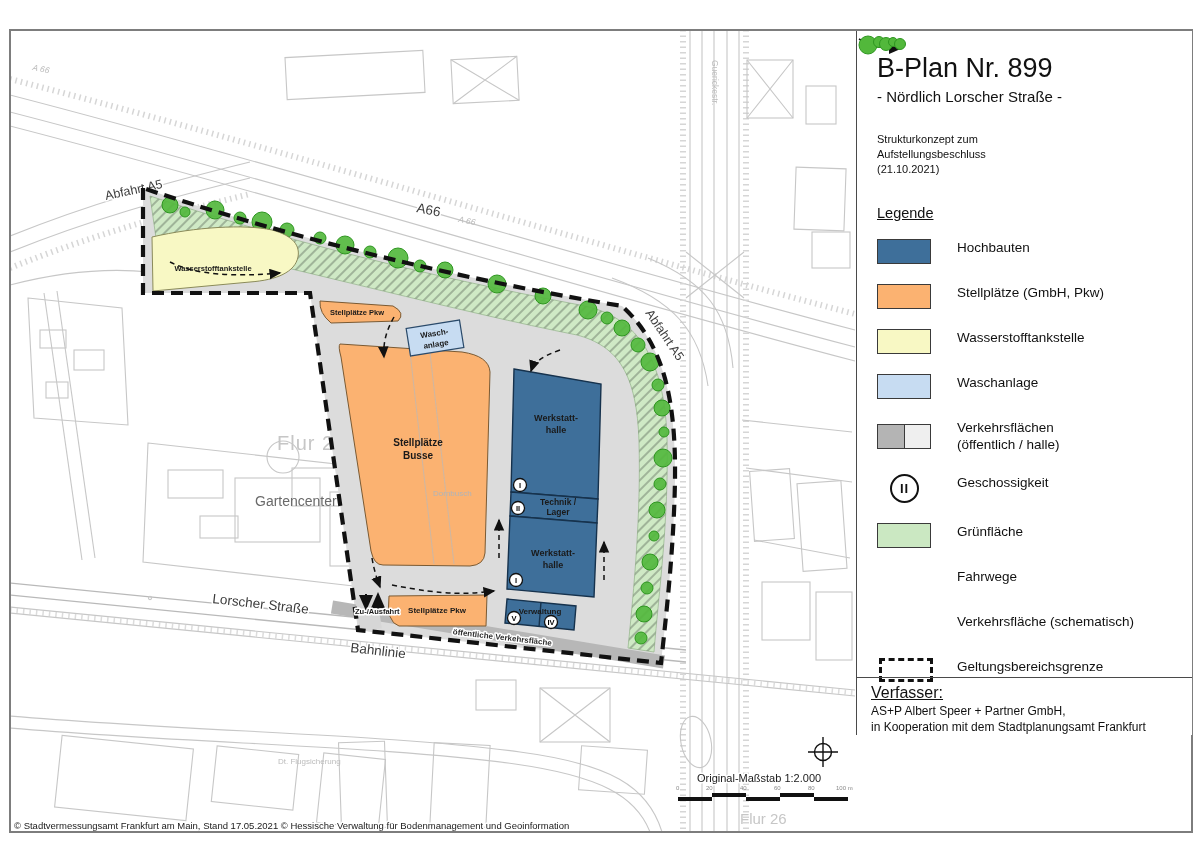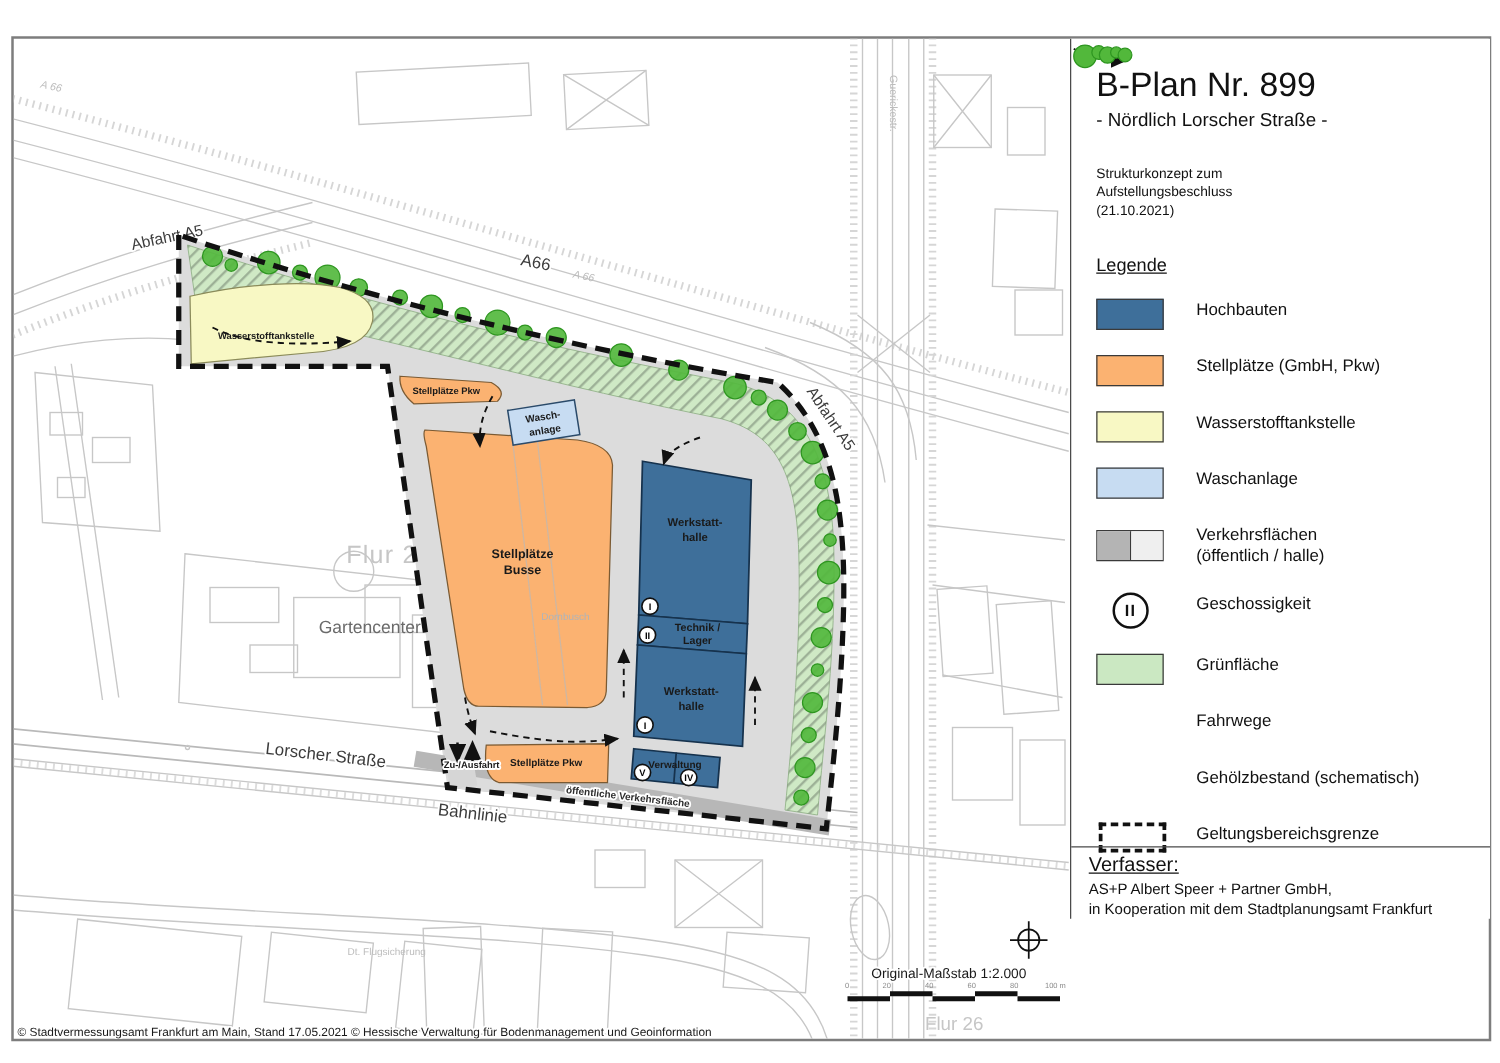--- a/index.html
+++ b/index.html
@@ -360,21 +360,21 @@
               <svg width="54" height="25">
                 <g fill="#52B83B" stroke="#2E9620" stroke-width="1">
                   <circle cx="11" cy="14" r="9"></circle>
                   <circle cx="22" cy="11" r="5.5"></circle>
                   <circle cx="29" cy="13" r="6.5"></circle>
                   <circle cx="36" cy="11" r="4.5"></circle>
                   <circle cx="43" cy="13" r="5.5"></circle>
                 </g>
               </svg>
             </div>
-            <div class="lbl">Gehölzbestand (schematisch)</div>
+            <div class="lbl">Verkehrsfläche (schematisch)</div>
           </div>
           <div class="lrow">
             <div class="swcol">
               <div class="sw-dash"></div>
             </div>
             <div class="lbl">Geltungsbereichsgrenze</div>
           </div>
         </div>
   </div>
   <div class="panel-author">

